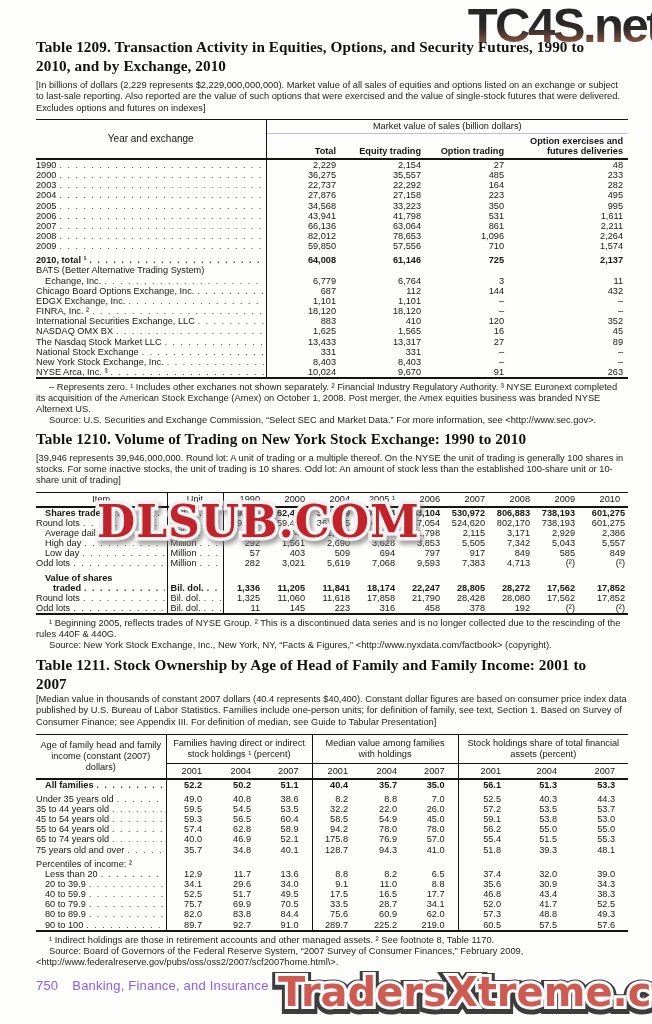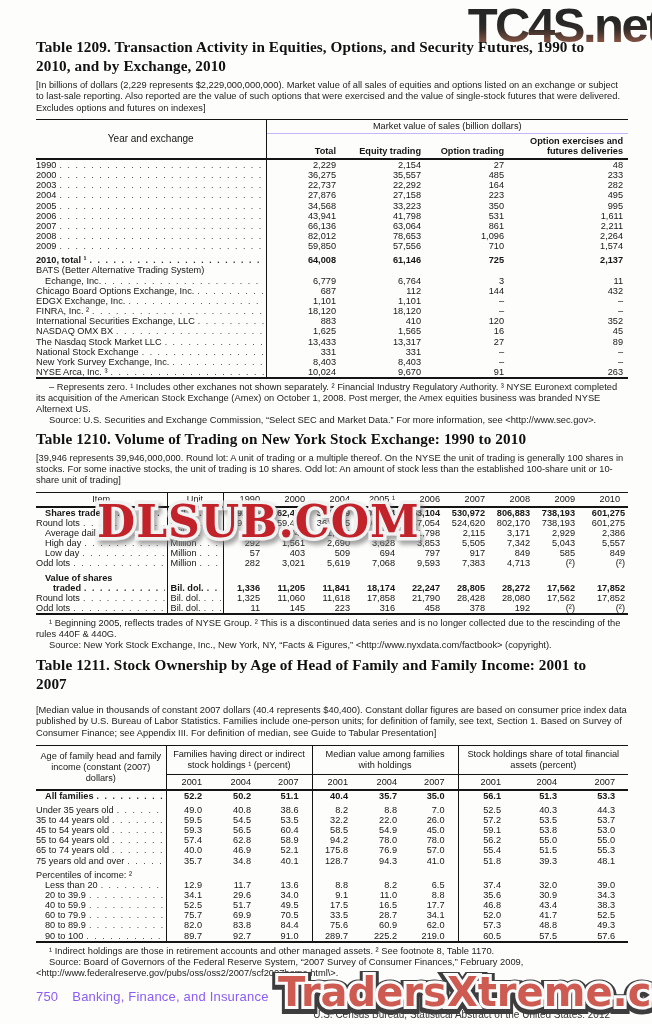--- a/index.html
+++ b/index.html
@@ -75,21 +75,21 @@
   .fnblock { margin-top:3px; }
   .fn { font-size:9.3px; line-height:11px; text-indent:13px; color:#222; }
 
   
   .s1209 .t-title { padding-top:38px; margin-bottom:5px; width:578px; }
   .s1209 .bracket { margin-bottom:5px; }
   .s1209 .fnblock { margin-bottom:4px; }
   .s1210 .t-title { margin-bottom:4px; }
   .s1210 .bracket { margin-bottom:5px; }
   .s1210 .fnblock { margin-bottom:5px; }
-  .s1211 .t-title { margin-bottom:12px; width:578px; }
+  .s1211 .t-title { margin-bottom:1px; width:578px; }
   .s1211 .bracket { margin-bottom:6px; }
   .s1211 .fnblock { margin-bottom:10px; }
 
   
   .pagefoot-left { font-size:13px; letter-spacing:.2px; color:#8b5cf6; margin-top:10px; }
   .pagefoot-left .pgnum { margin-right:14px; }
   .pagefoot-right { font-size:10px; color:#333; text-align:right; padding-right:18px; margin-top:5px; }
 
   
   .wm-top {
@@ -382,21 +382,21 @@
                 </div>
               </td>
               <td class="val">331</td>
               <td class="val">331</td>
               <td class="val">–</td>
               <td class="val">–</td>
             </tr>
             <tr>
               <td class="stub">
                 <div class="cellflex">
-                  <span class="lbl">New York Survey Exchange, Inc.</span>
+                  <span class="lbl">New York Stock Exchange, Inc.</span>
                   <span class="leader"></span>
                 </div>
               </td>
               <td class="val">8,403</td>
               <td class="val">8,403</td>
               <td class="val">–</td>
               <td class="val">–</td>
             </tr>
             <tr>
               <td class="stub">

